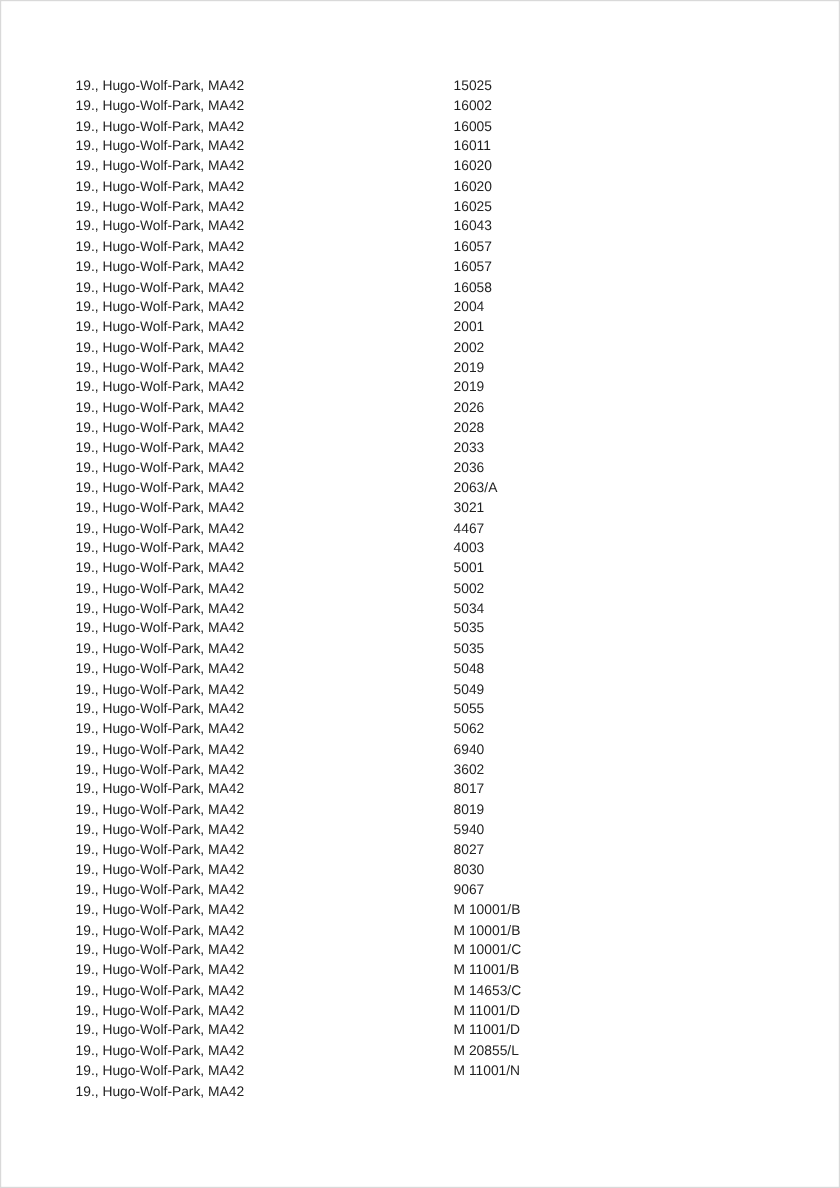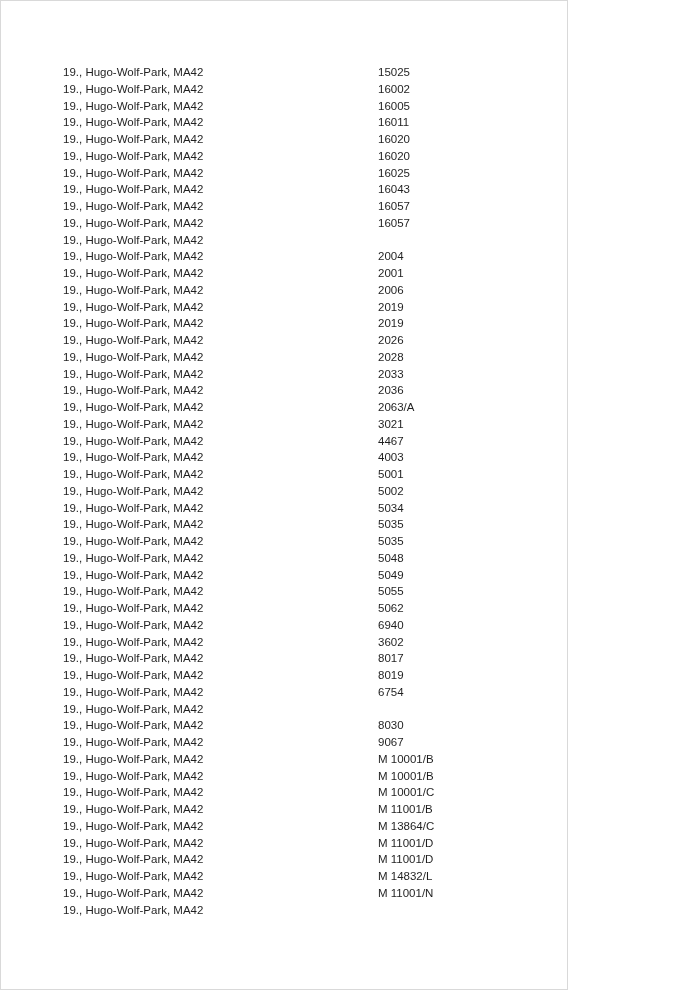--- a/index.html
+++ b/index.html
@@ -2,21 +2,21 @@
 <html><head>
 <meta charset="utf-8">
 <style>
   html, body {
     margin: 0;
     padding: 0;
     background: #ffffff;
   }
   .page {
     position: relative;
-    width: 568px;
+    width: 700px;
     height: 990px;
     box-sizing: border-box;
     background: #ffffff;
     border: 1px solid #d9d9d9;
     overflow: hidden;
     font-family: "Liberation Sans", "DejaVu Sans", sans-serif;
   }
   .record-list {
     position: absolute;
     top: 63px;
@@ -80,32 +80,33 @@
       <div class="row">
         <span class="addr-cell">19., Hugo-Wolf-Park, MA42</span>
         <span class="code-cell">16057</span>
       </div>
       <div class="row">
         <span class="addr-cell">19., Hugo-Wolf-Park, MA42</span>
         <span class="code-cell">16057</span>
       </div>
       <div class="row">
         <span class="addr-cell">19., Hugo-Wolf-Park, MA42</span>
+        <span class="code-cell">16058</span>
       </div>
       <div class="row">
         <span class="addr-cell">19., Hugo-Wolf-Park, MA42</span>
         <span class="code-cell">2004</span>
       </div>
       <div class="row">
         <span class="addr-cell">19., Hugo-Wolf-Park, MA42</span>
         <span class="code-cell">2001</span>
       </div>
       <div class="row">
         <span class="addr-cell">19., Hugo-Wolf-Park, MA42</span>
-        <span class="code-cell">2006</span>
+        <span class="code-cell">2002</span>
       </div>
       <div class="row">
         <span class="addr-cell">19., Hugo-Wolf-Park, MA42</span>
         <span class="code-cell">2019</span>
       </div>
       <div class="row">
         <span class="addr-cell">19., Hugo-Wolf-Park, MA42</span>
         <span class="code-cell">2019</span>
       </div>
       <div class="row">
@@ -187,24 +188,25 @@
       <div class="row">
         <span class="addr-cell">19., Hugo-Wolf-Park, MA42</span>
         <span class="code-cell">8017</span>
       </div>
       <div class="row">
         <span class="addr-cell">19., Hugo-Wolf-Park, MA42</span>
         <span class="code-cell">8019</span>
       </div>
       <div class="row">
         <span class="addr-cell">19., Hugo-Wolf-Park, MA42</span>
-        <span class="code-cell">6754</span>
-      </div>
-      <div class="row">
-        <span class="addr-cell">19., Hugo-Wolf-Park, MA42</span>
+        <span class="code-cell">5940</span>
+      </div>
+      <div class="row">
+        <span class="addr-cell">19., Hugo-Wolf-Park, MA42</span>
+        <span class="code-cell">8027</span>
       </div>
       <div class="row">
         <span class="addr-cell">19., Hugo-Wolf-Park, MA42</span>
         <span class="code-cell">8030</span>
       </div>
       <div class="row">
         <span class="addr-cell">19., Hugo-Wolf-Park, MA42</span>
         <span class="code-cell">9067</span>
       </div>
       <div class="row">
@@ -218,33 +220,33 @@
       <div class="row">
         <span class="addr-cell">19., Hugo-Wolf-Park, MA42</span>
         <span class="code-cell">M 10001/C</span>
       </div>
       <div class="row">
         <span class="addr-cell">19., Hugo-Wolf-Park, MA42</span>
         <span class="code-cell">M 11001/B</span>
       </div>
       <div class="row">
         <span class="addr-cell">19., Hugo-Wolf-Park, MA42</span>
-        <span class="code-cell">M 13864/C</span>
+        <span class="code-cell">M 14653/C</span>
       </div>
       <div class="row">
         <span class="addr-cell">19., Hugo-Wolf-Park, MA42</span>
         <span class="code-cell">M 11001/D</span>
       </div>
       <div class="row">
         <span class="addr-cell">19., Hugo-Wolf-Park, MA42</span>
         <span class="code-cell">M 11001/D</span>
       </div>
       <div class="row">
         <span class="addr-cell">19., Hugo-Wolf-Park, MA42</span>
-        <span class="code-cell">M 14832/L</span>
+        <span class="code-cell">M 20855/L</span>
       </div>
       <div class="row">
         <span class="addr-cell">19., Hugo-Wolf-Park, MA42</span>
         <span class="code-cell">M 11001/N</span>
       </div>
       <div class="row">
         <span class="addr-cell">19., Hugo-Wolf-Park, MA42</span>
       </div>
     </div>
 </div>

